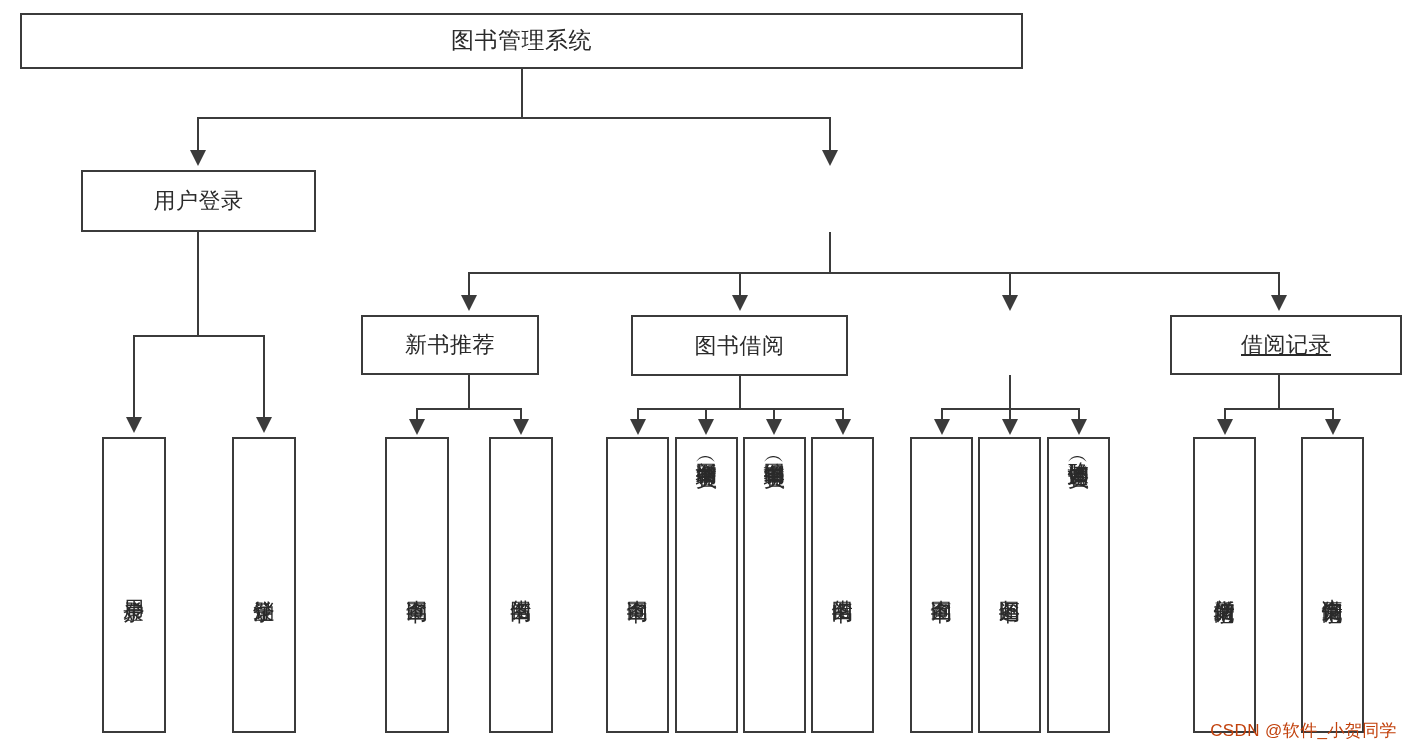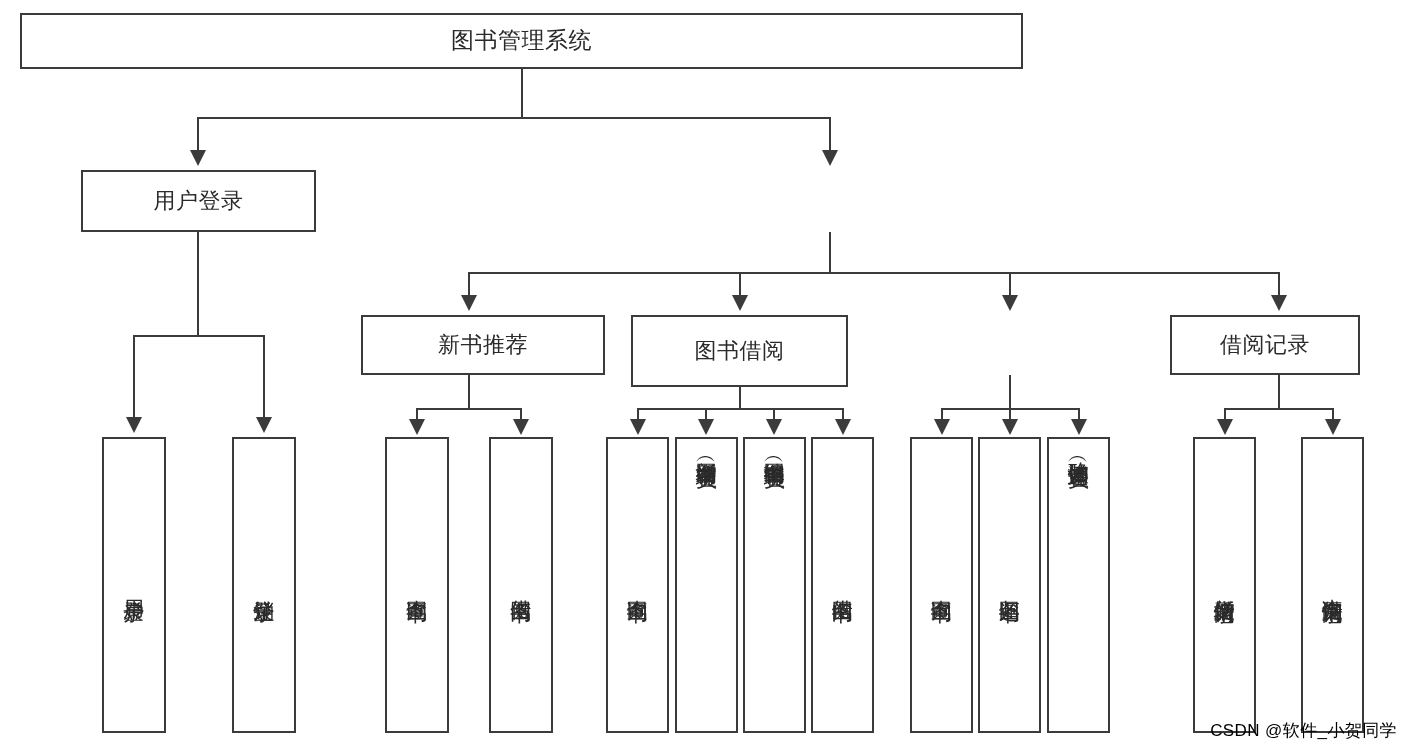--- a/index.html
+++ b/index.html
@@ -71,21 +71,21 @@
     border-right: 8px solid transparent;
     border-top: 16px solid #3b3b3b;
     z-index: 2;
   }
   
   #watermark {
     position: absolute;
     right: 8px;
     bottom: 5px;
     font-size: 17px;
-    color: #000000;
+    color: #c2410c;
     white-space: nowrap;
     z-index: 5;
     letter-spacing: 0.4px;
   }
 </style>
 </head>
 <body>
 
 <div id="canvas">
 
@@ -122,30 +122,30 @@
 
   <div class="vline" style="left:739px; top:272px; width:2px; height:23px;"></div>
   <div class="arrow" style="left:732px; top:295px;"></div>
 
   <div class="vline" style="left:1009px; top:272px; width:2px; height:23px;"></div>
   <div class="arrow" style="left:1002px; top:295px;"></div>
 
   <div class="vline" style="left:1278px; top:272px; width:2px; height:23px;"></div>
   <div class="arrow" style="left:1271px; top:295px;"></div>
 
-  <div class="node h" style="left:361px; top:315px; width:244px; height:60px;">
+  <div class="node h" style="left:361px; top:315px; width:178px; height:60px;">
     <span class="label">新书推荐</span>
   </div>
 
-  <div class="node h" style="left:631px; top:315px; width:217px; height:72px;">
+  <div class="node h" style="left:631px; top:315px; width:217px; height:61px;">
     <span class="label">图书借阅</span>
   </div>
 
 
-  <div class="node h" style="left:1170px; top:315px; width:190px; height:60px;">
+  <div class="node h" style="left:1170px; top:315px; width:232px; height:60px;text-decoration:underline;">
     <span class="label">借阅记录</span>
   </div>
 
   <div class="vline" style="left:468px; top:375px; width:2px; height:34px;"></div>
   <div class="hline" style="left:416px; top:408px; width:106px; height:2px;"></div>
   <div class="vline" style="left:416px; top:408px; width:2px; height:11px;"></div>
   <div class="arrow" style="left:409px; top:419px;"></div>
   <div class="vline" style="left:520px; top:408px; width:2px; height:11px;"></div>
   <div class="arrow" style="left:513px; top:419px;"></div>
 

